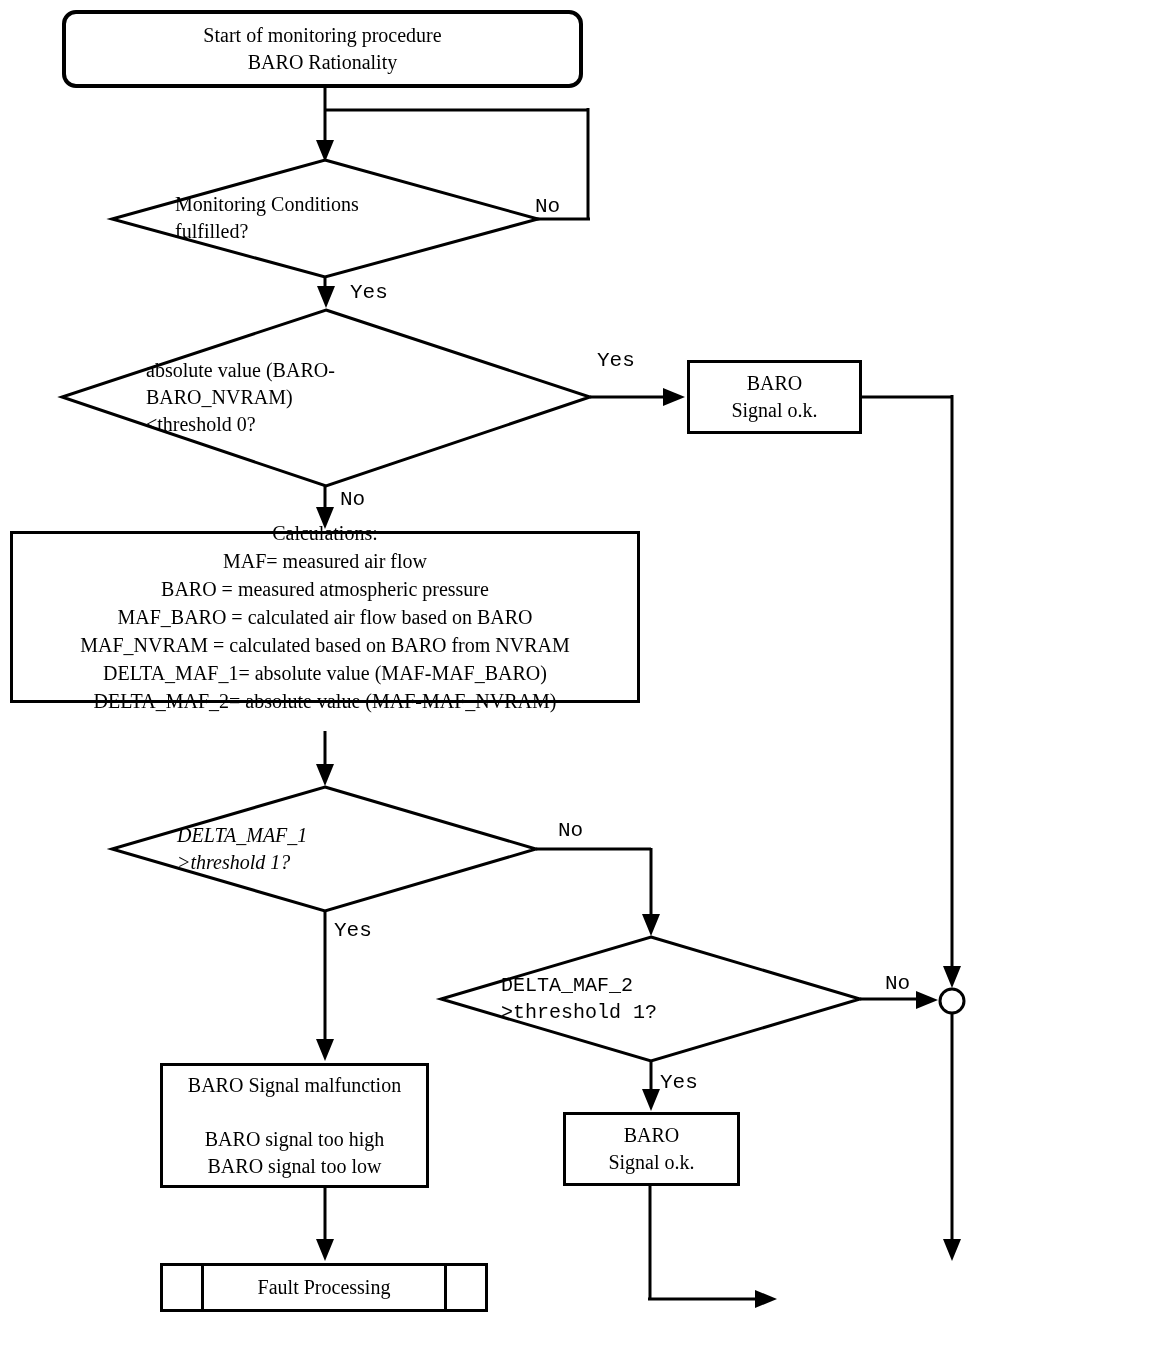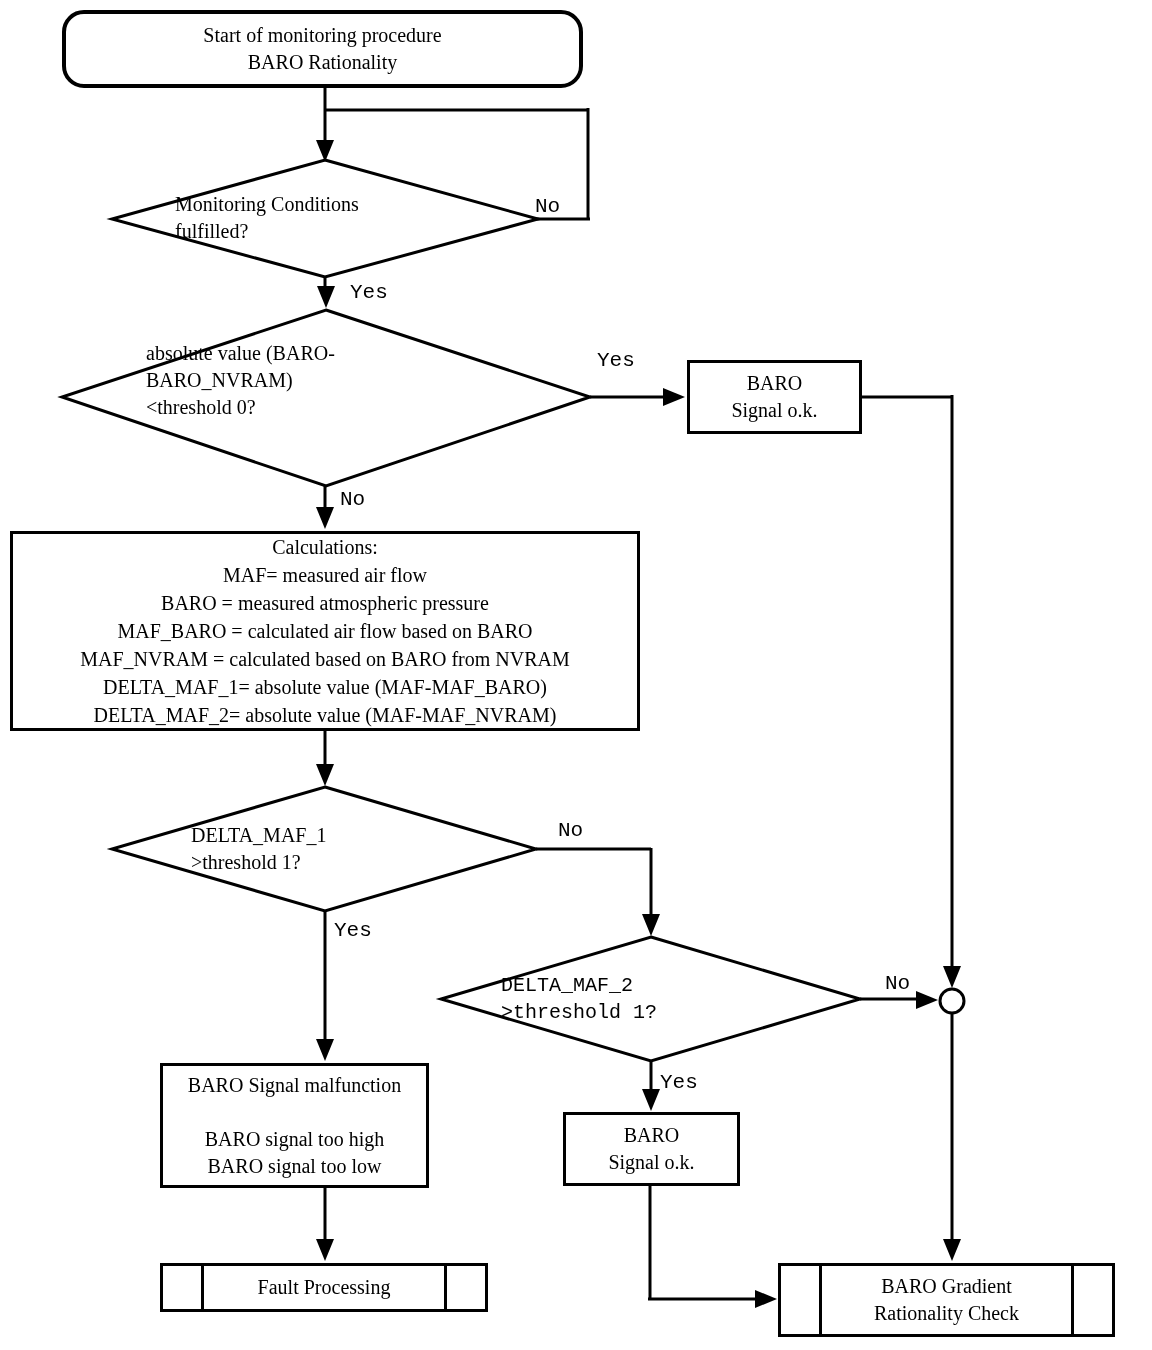--- a/index.html
+++ b/index.html
@@ -20,21 +20,21 @@
     border: 3px solid #000000;
     display: flex;
     align-items: center;
     justify-content: center;
     text-align: center;
     white-space: pre-line;
     font-size: 20px;
     line-height: 27px;
     box-sizing: border-box;
   }
-  .node.start { border-width: 4px; border-radius: 22px; }
+  .node.start { border-width: 4px; border-radius: 14px; }
   .node.wide { line-height: 28px; }
 
   .diamond-text {
     position: absolute;
     text-align: left;
     white-space: pre-line;
     font-size: 20px;
     line-height: 27px;
   }
   .edge-label {
@@ -116,21 +116,21 @@
 
     <circle cx="952" cy="1001" r="12" fill="#ffffff" stroke="#000000" stroke-width="3"></circle>
   </svg>
 
   <div class="node start" style="left:62px; top:10px; width:521px; height:78px;">Start of monitoring procedure
 BARO Rationality</div>
 
   <div class="node" style="left:687px; top:360px; width:175px; height:74px;">BARO
 Signal o.k.</div>
 
-  <div class="node wide" style="left:10px; top:531px; width:630px; height:200px;">Calculations:
+  <div class="node wide" style="left:10px; top:531px; width:630px; height:172px;">Calculations:
 MAF= measured air flow
 BARO = measured atmospheric pressure
 MAF_BARO = calculated air flow based on BARO
 MAF_NVRAM = calculated based on BARO from NVRAM
 DELTA_MAF_1= absolute value (MAF-MAF_BARO)
 DELTA_MAF_2= absolute value (MAF-MAF_NVRAM)</div>
 
   <div class="node" style="left:160px; top:1063px; width:269px; height:125px;">BARO Signal malfunction
 
 BARO signal too high
@@ -138,35 +138,29 @@
 
   <div class="node" style="left:563px; top:1112px; width:177px; height:74px;">BARO
 Signal o.k.</div>
 
   <div class="node" style="left:160px; top:1263px; width:328px; height:49px;">
     <span class="pp-bar" style="left:38px;"></span>
     <span class="pp-bar" style="right:38px;"></span>
     <span>Fault Processing</span>
   </div>
 
-  <div class="node" style="left:778px; top:1263px; width:337px; height:74px;">
-    <span class="pp-bar" style="left:38px;"></span>
-    <span class="pp-bar" style="right:38px;"></span>
-    <span style="white-space:pre-line;">BARO Gradient
-Rationality Check</span>
-  </div>
 
   <div class="diamond-text" style="left:175px; top:191px; width:300px;">Monitoring Conditions
 fulfilled?</div>
 
-  <div class="diamond-text" style="left:146px; top:340px; width:360px;">absolute value (BARO-
+  <div class="diamond-text" style="left:146px; top:357px; width:360px;">absolute value (BARO-
 BARO_NVRAM)
 &lt;threshold 0?</div>
 
-  <div class="diamond-text" style="left:191px; top:822px; width:300px;">DELTA_MAF_1
+  <div class="diamond-text" style="left:177px; top:822px; width:300px;font-style:italic;">DELTA_MAF_1
 &gt;threshold 1?</div>
 
   <div class="diamond-text" style="left:501px; top:972px; width:300px;font-family:Liberation Mono, monospace;">DELTA_MAF_2
 &gt;threshold 1?</div>
 
   <div class="edge-label" style="left:535px; top:196px;">No</div>
 
   <div class="edge-label" style="left:350px; top:282px;">Yes</div>
 
   <div class="edge-label" style="left:597px; top:350px;">Yes</div>

